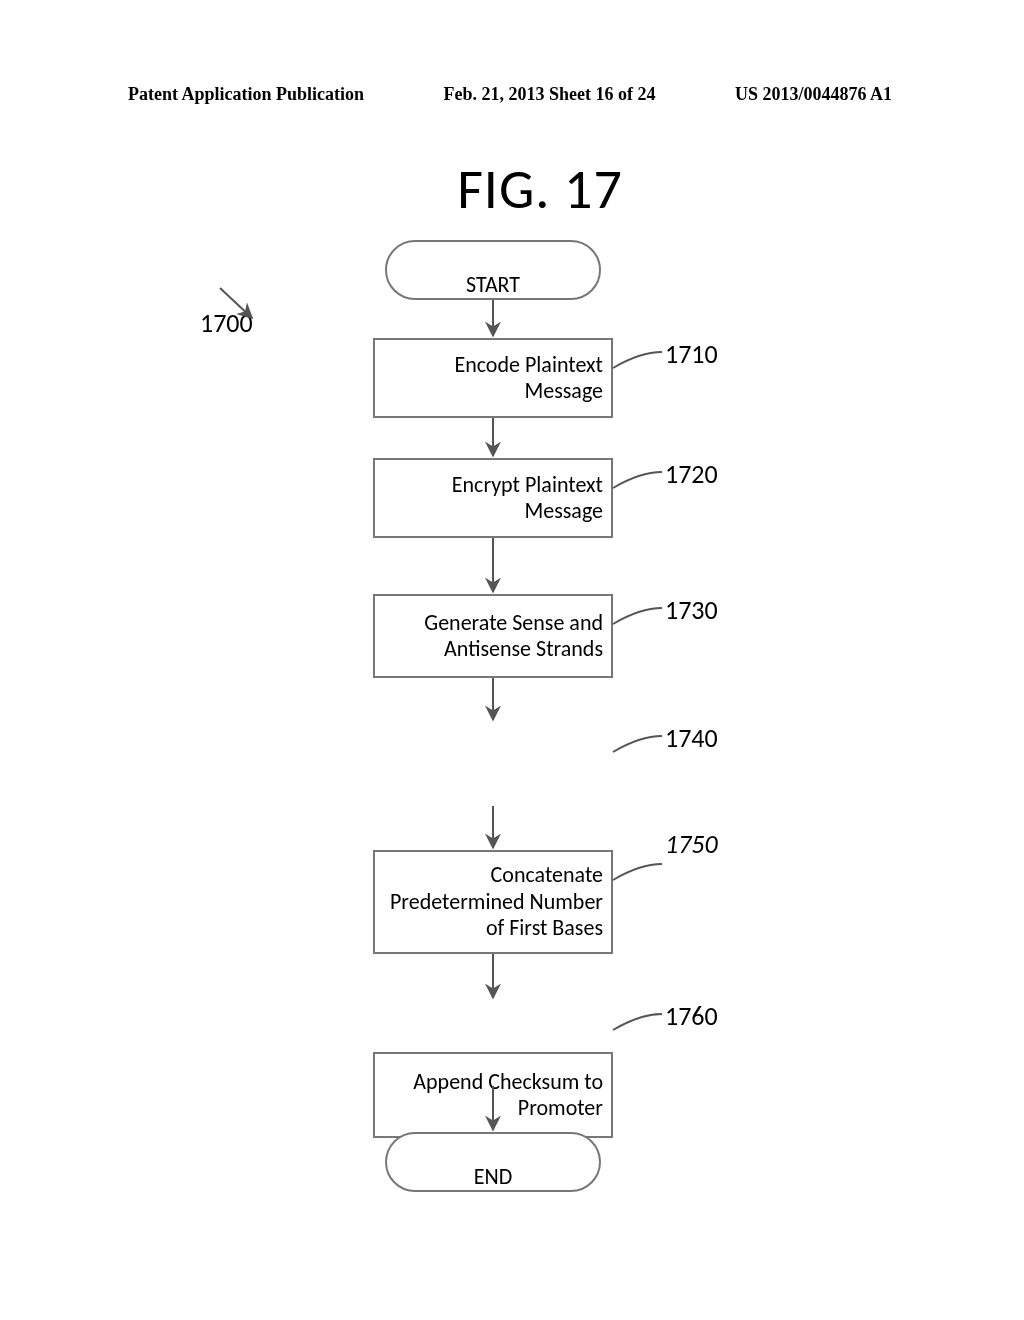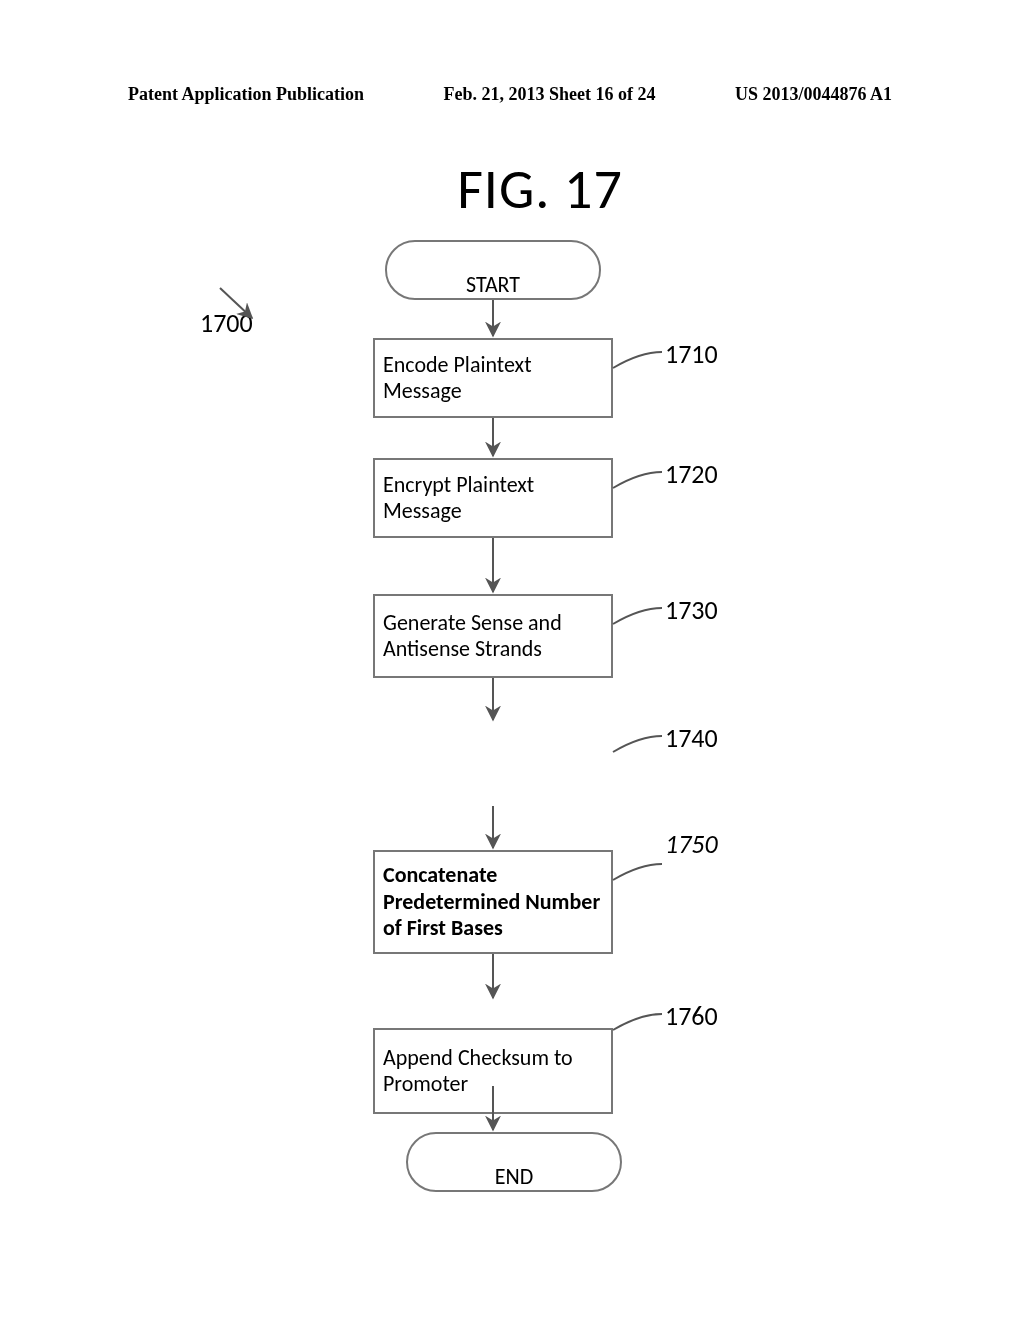--- a/index.html
+++ b/index.html
@@ -51,21 +51,21 @@
     font-size: 22px;
     background: #fff;
   }
   .process {
     box-sizing: border-box;
     width: 240px;
     border: 2px solid #777;
     display: flex;
     align-items: center;
     justify-content: center;
-    text-align: left;
+    text-align: right;
     font-size: 22px;
     line-height: 1.2;
     padding: 10px 8px;
     background: #fff;
   }
   .h80  { height: 80px; }
   .h84  { height: 84px; }
   .h104 { height: 104px; }
   .h86  { height: 86px; }
 
@@ -104,28 +104,28 @@
 
   <div class="process h80 abs" style="left:373px; top:338px;">
     <span>Encode Plaintext Message</span>
   </div>
   <div class="process h84 abs" style="left:373px; top:594px;">
     <span>Generate Sense and Antisense Strands</span>
   </div>
   <div class="process h80 abs" style="left:373px; top:458px;">
     <span>Encrypt Plaintext Message</span>
   </div>
-  <div class="process h104 abs" style="left:373px; top:850px;font-weight:bold;">
+  <div class="process h104 abs" style="left:373px; top:850px;">
     <span>Concatenate Predetermined Number of First Bases</span>
   </div>
-  <div class="process h86 abs" style="left:373px; top:1028px;">
+  <div class="process h86 abs" style="left:373px; top:1052px;">
     <span>Append Checksum to Promoter</span>
   </div>
 
-  <div class="terminator abs" style="left:406px; top:1132px;">
+  <div class="terminator abs" style="left:385px; top:1132px;">
     <span>END</span>
   </div>
 
   <div class="refnum abs" style="left:200px; top:267px;margin-top:40px;">1700</div>
   <div class="refnum abs" style="left:665px; top:338px;">1710</div>
   <div class="refnum abs" style="left:665px; top:458px;">1720</div>
   <div class="refnum abs" style="left:665px; top:594px;">1730</div>
   <div class="refnum abs" style="left:665px; top:722px;">1740</div>
   <div class="refnum abs" style="left:665px; top:828px;font-style:italic;">1750</div>
   <div class="refnum abs" style="left:665px; top:1000px;">1760</div>

